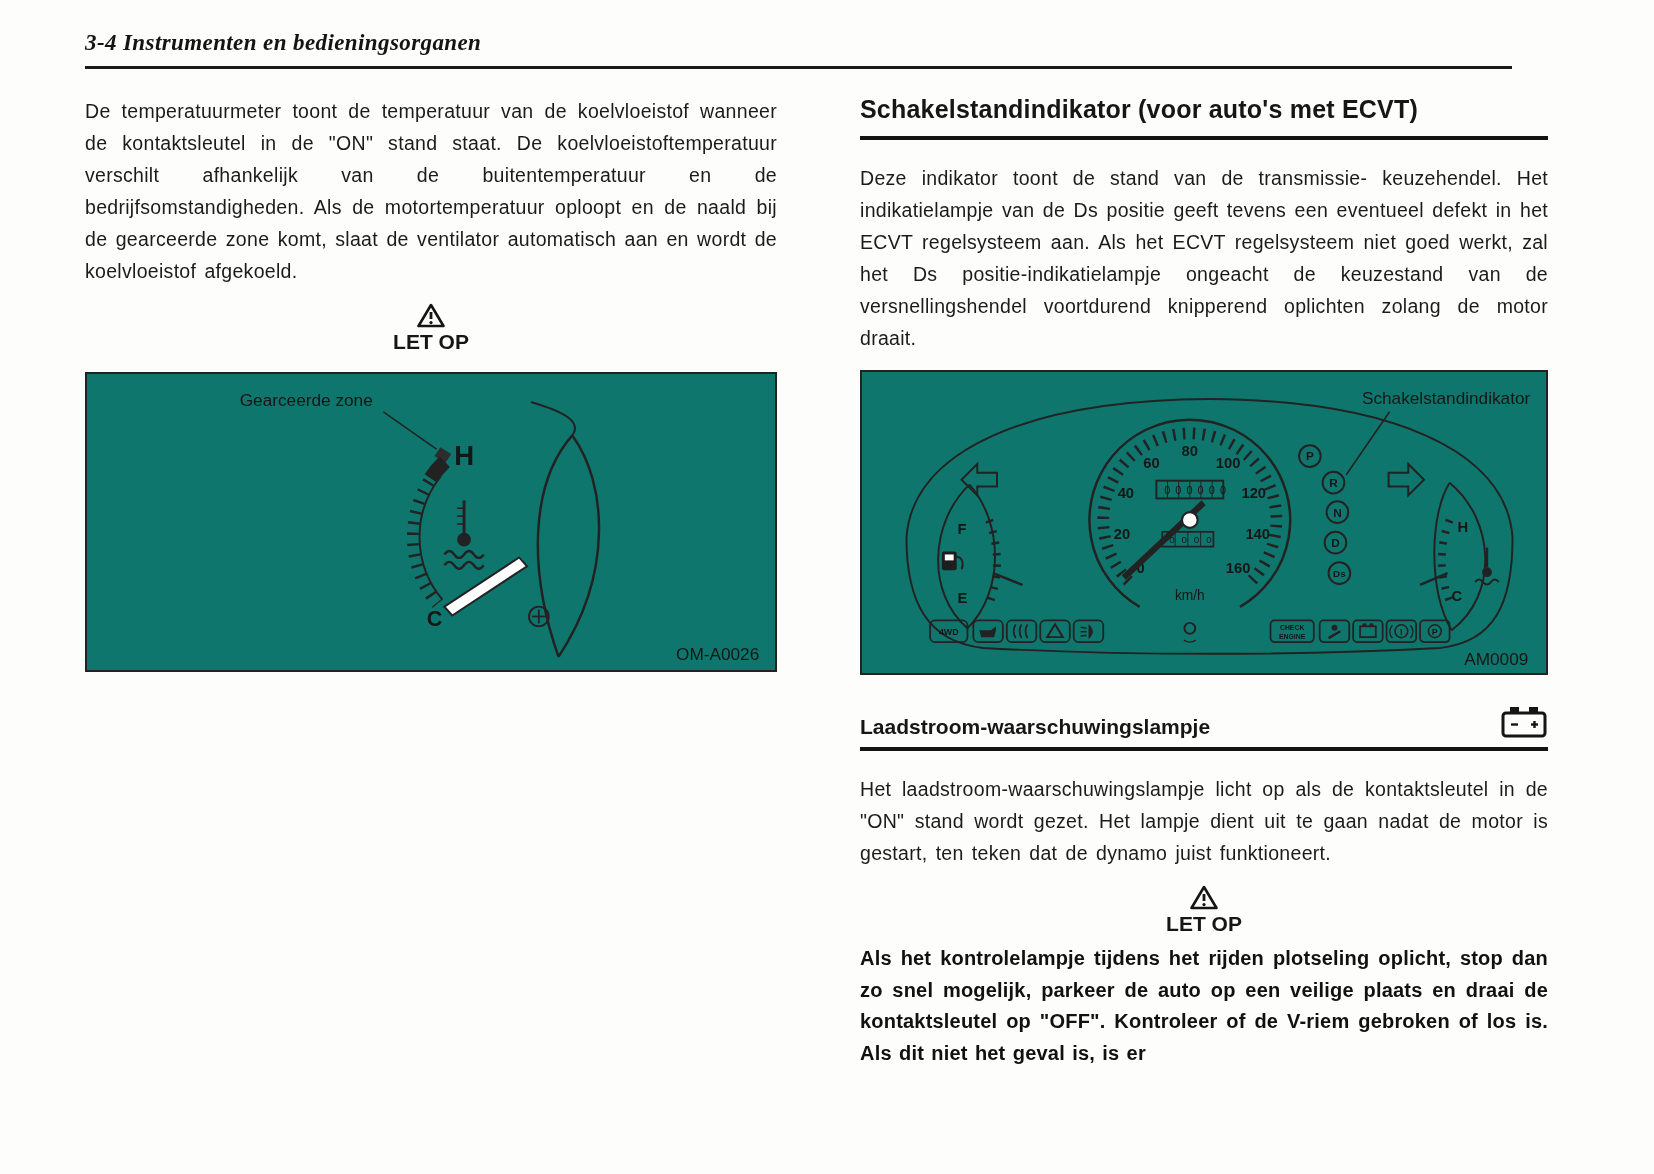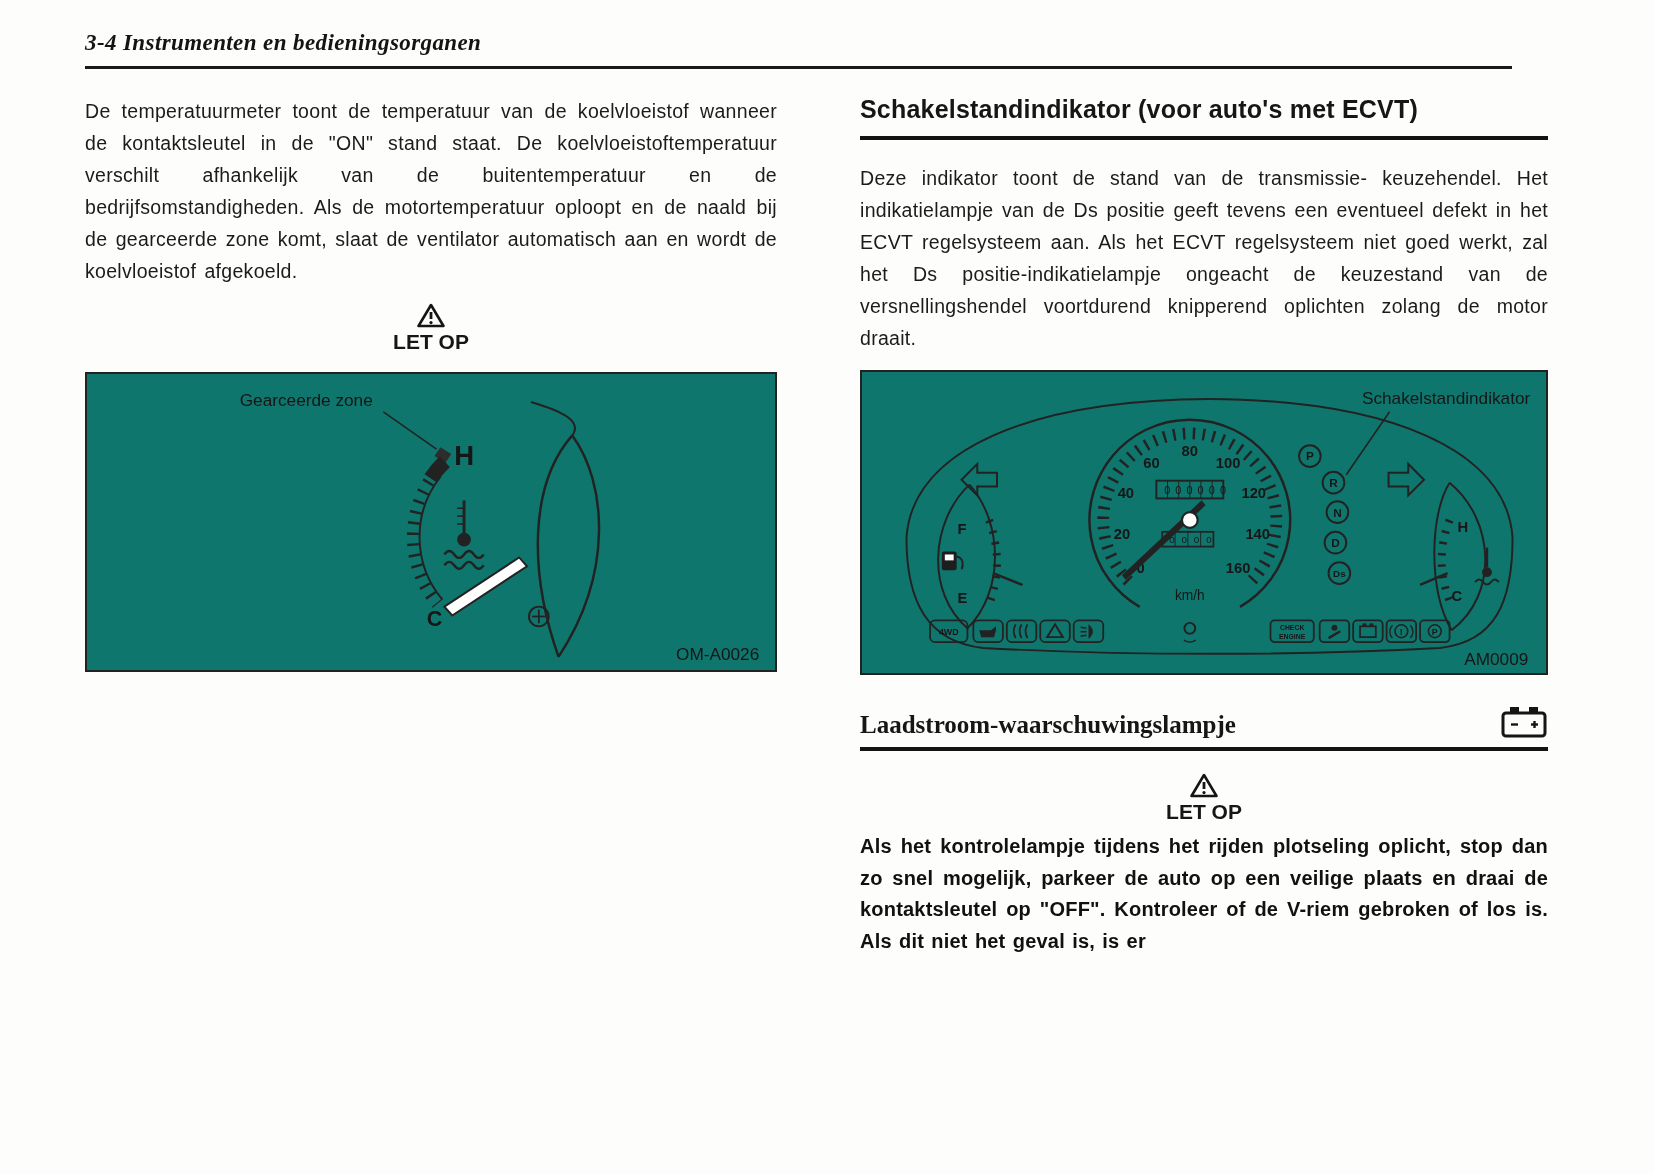--- a/index.html
+++ b/index.html
@@ -13,21 +13,21 @@
   .doc-rule { position:absolute; left:85px; top:66px; width:1427px; height:3px; background:#1a1a1a; }
 
   .col { position:absolute; top:95px; }
   .col-left  { left:85px;  width:692px; }
   .col-right { left:860px; width:688px; }
 
   h2.section { font-size:25px; font-weight:700; letter-spacing:.2px;
                padding-bottom:12px; border-bottom:4px solid #131313; margin-bottom:22px; }
   .section-row { display:flex; justify-content:space-between; align-items:flex-end;
                  border-bottom:4px solid #131313; padding-bottom:8px; margin:28px 0 22px; }
-  .section-row h2 { border:none; padding:0; margin:0; font-size:25px; font-weight:700;font-family:Liberation Serif, serif; }
+  .section-row h2 { border:none; padding:0; margin:0; font-size:21px; font-weight:700; }
 
   p.body { font-size:19.5px; line-height:32px; text-align:justify;
            word-spacing:2.5px; letter-spacing:.3px; margin-bottom:16px; color:#1b1b1b; }
 
   .warn { margin-top:10px; }
   .warn-head { display:flex; align-items:center; gap:2px; font-size:21px; font-weight:700; margin-bottom:7px;flex-direction:column; }
   .warn-text { font-size:20px; font-weight:700; line-height:31.5px; text-align:justify;
                word-spacing:1.5px; letter-spacing:.2px; color:#111; }
 
   .figure { border:2px solid #222; background:#0f766e; position:relative;padding-left:11px; }
@@ -269,20 +269,21 @@
       <svg width="48" height="36" viewBox="0 0 48 36">
         <rect x="3" y="10" width="42" height="23" rx="3" fill="none" stroke="#151515" stroke-width="3"></rect>
         <rect x="10" y="4" width="9" height="6" fill="#151515"></rect>
         <rect x="29" y="4" width="9" height="6" fill="#151515"></rect>
         <line x1="11" y1="21.5" x2="18" y2="21.5" stroke="#151515" stroke-width="2.4"></line>
         <line x1="31" y1="21.5" x2="38" y2="21.5" stroke="#151515" stroke-width="2.4"></line>
         <line x1="34.5" y1="18" x2="34.5" y2="25" stroke="#151515" stroke-width="2.4"></line>
       </svg>
     </div>
 
+    <p class="body">Het laadstroom-waarschuwingslampje licht op als de kontaktsleutel in de "ON" stand wordt gezet. Het lampje dient uit te gaan nadat de motor is gestart, ten teken dat de dynamo juist funktioneert.</p>
 
     <div class="warn">
       <div class="warn-head">
         <svg width="28" height="25" viewBox="0 0 28 25">
           <path d="M 14 2 L 26.5 23 H 1.5 Z" fill="none" stroke="#151515" stroke-width="2.6" stroke-linejoin="round"></path>
           <line x1="14" y1="9" x2="14" y2="16" stroke="#151515" stroke-width="2.8"></line>
           <circle cx="14" cy="19.6" r="1.6" fill="#151515"></circle>
         </svg>
         <span>LET OP</span>
       </div>

